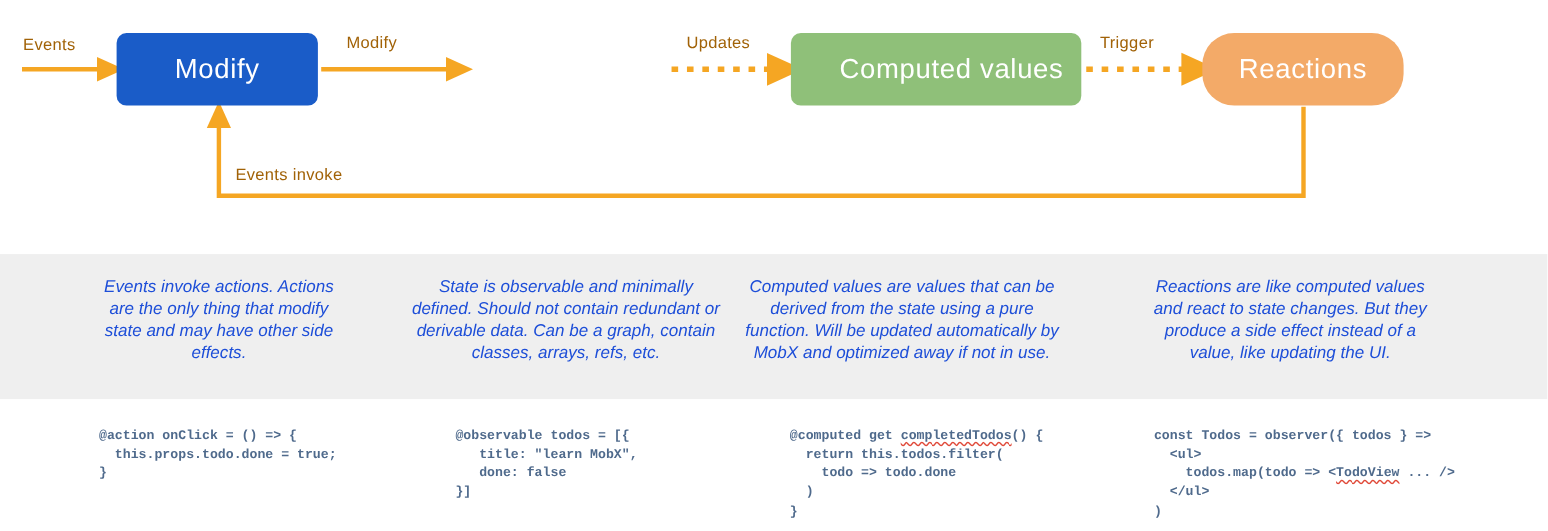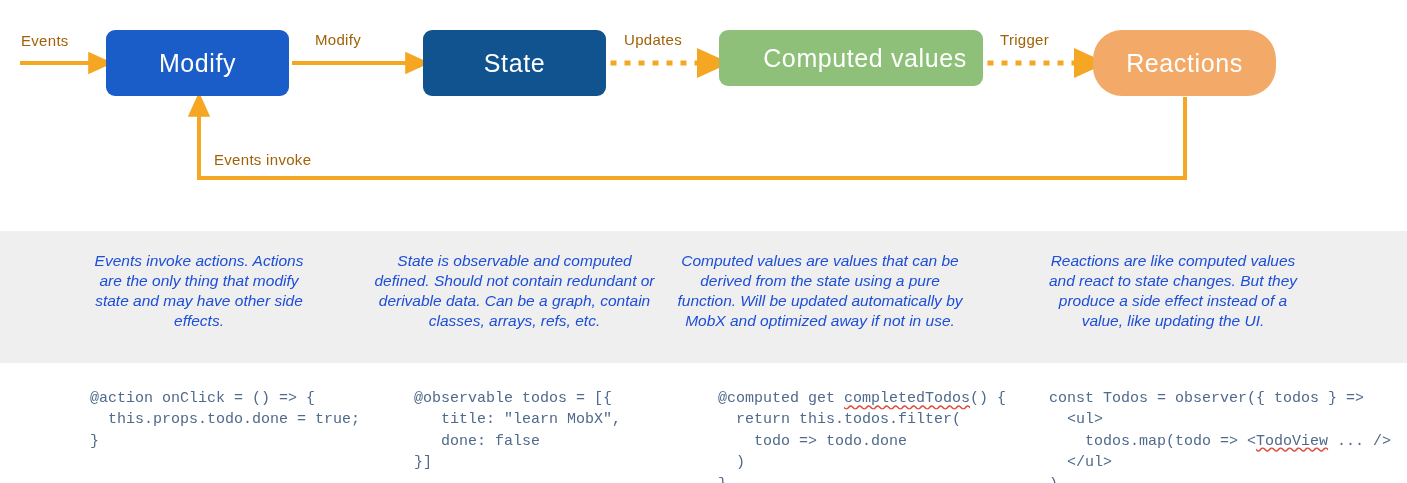--- a/index.html
+++ b/index.html
@@ -49,21 +49,21 @@
     left: 106px; top: 30px; width: 183px; height: 66px;
     background: #1a5cc8;
     font-size: 25px;
   }
   #node-state {
     left: 423px; top: 30px; width: 183px; height: 66px;
     background: #11538f;
     font-size: 25px;
   }
   #node-computed {
-    left: 719px; top: 30px; width: 264px; height: 56px;
+    left: 719px; top: 30px; width: 264px; height: 66px;
     background: #8fc079;
     font-size: 25px;
     padding-left: 28px;
   }
   #node-reactions {
     left: 1093px; top: 30px; width: 183px; height: 66px;
     background: #f3aa68;
     font-size: 25px;
     border-radius: 29px;
   }
@@ -112,22 +112,22 @@
     left: 0;
     top: 363px;
     width: 1407px;
     height: 120px;
     background: #ffffff;
   }
   .code-col {
     position: absolute;
     top: 25px;
     font-family: "Liberation Mono", "DejaVu Sans Mono", monospace;
-    font-size: 15px;
-    font-weight: normal;
+    font-size: 12px;
+    font-weight: bold;
     line-height: 1.43;
     color: #4f6a8c;
     white-space: pre;
   }
   #code-col-0 { left: 90px; }
   #code-col-1 { left: 414px; }
   #code-col-2 { left: 718px; }
   #code-col-3 { left: 1049px; }
 
   .squiggle {
@@ -161,42 +161,39 @@
 
       <line x1="990" y1="63" x2="1082" y2="63" stroke="#f5a623" stroke-width="5" stroke-dasharray="1 13" stroke-linecap="square" marker-end="url(#arrowhead-dot)"></line>
 
       <path d="M1185,97 L1185,178 L199,178 L199,108" fill="none" stroke="#f5a623" stroke-width="4" marker-end="url(#arrowhead)"></path>
     </svg>
 
     <div class="node-box" id="node-actions">
       <span>Modify</span>
     </div>
 
-    <div class="node-box" id="node-state">
-      <span>State</span>
-    </div>
 
     <div class="node-box" id="node-computed">
       <span>Computed values</span>
     </div>
 
     <div class="node-box" id="node-reactions">
       <span>Reactions</span>
     </div>
 
     <div class="edge-label" id="label-events">Events</div>
     <div class="edge-label" id="label-modify">Modify</div>
     <div class="edge-label" id="label-updates">Updates</div>
     <div class="edge-label" id="label-trigger">Trigger</div>
     <div class="edge-label" id="label-events-invoke">Events invoke</div>
   </div>
 
   <div id="desc-band">
     <div class="desc-col" id="desc-col-0">Events invoke actions. Actions are the only thing that modify state and may have other side effects.</div>
-    <div class="desc-col" id="desc-col-1">State is observable and computed defined. Should not contain redundant or derivable data. Can be a graph, contain classes, arrays, refs, etc.</div>
+    <div class="desc-col" id="desc-col-1">State is observable and minimally defined. Should not contain redundant or derivable data. Can be a graph, contain classes, arrays, refs, etc.</div>
     <div class="desc-col" id="desc-col-2">Computed values are values that can be derived from the state using a pure function. Will be updated automatically by MobX and optimized away if not in use.</div>
     <div class="desc-col" id="desc-col-3">Reactions are like computed values and react to state changes. But they produce a side effect instead of a value, like updating the UI.</div>
   </div>
 
   <div id="code-band">
     <div class="code-col" id="code-col-0">@action onClick = () =&gt; {
   this.props.todo.done = true;
 }</div>
     <div class="code-col" id="code-col-1">@observable todos = [{
    title: "learn MobX",

